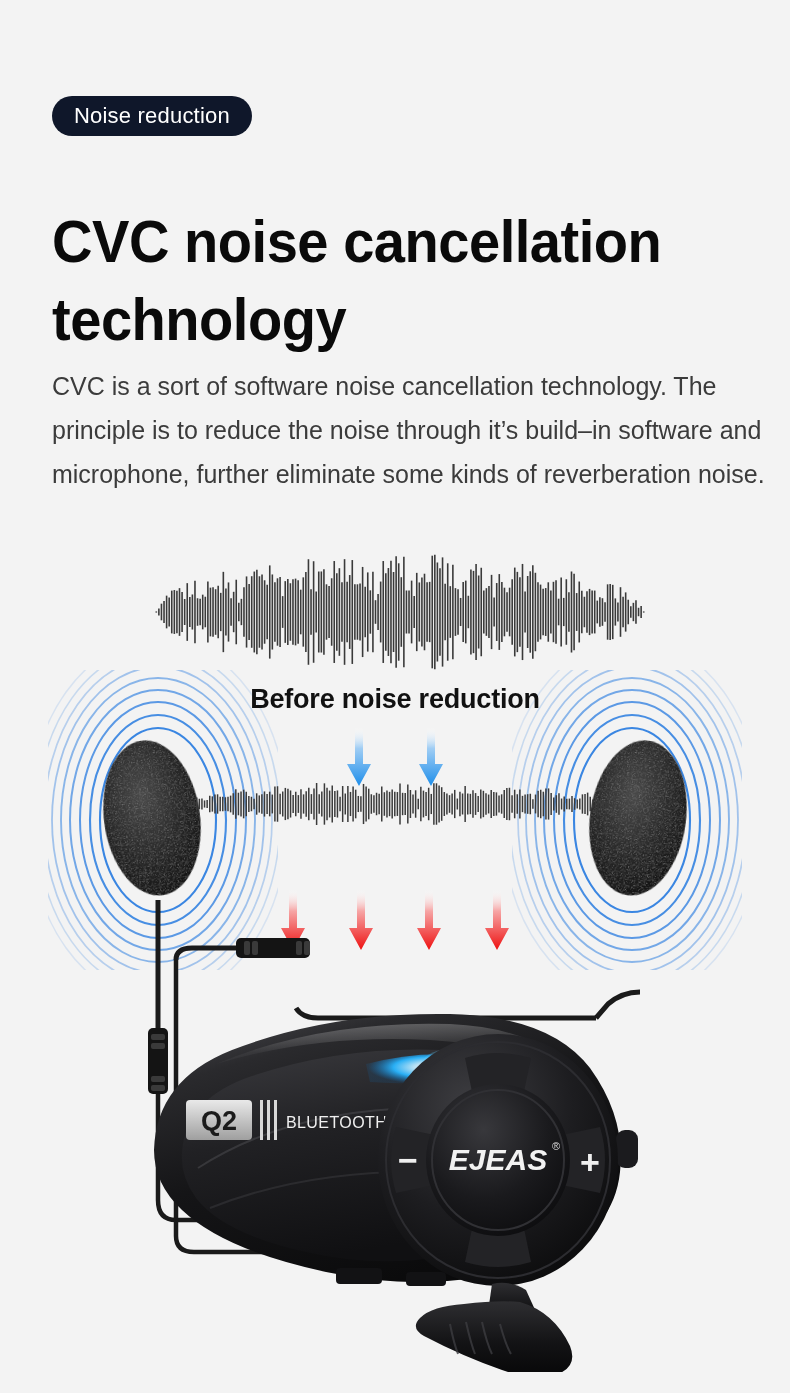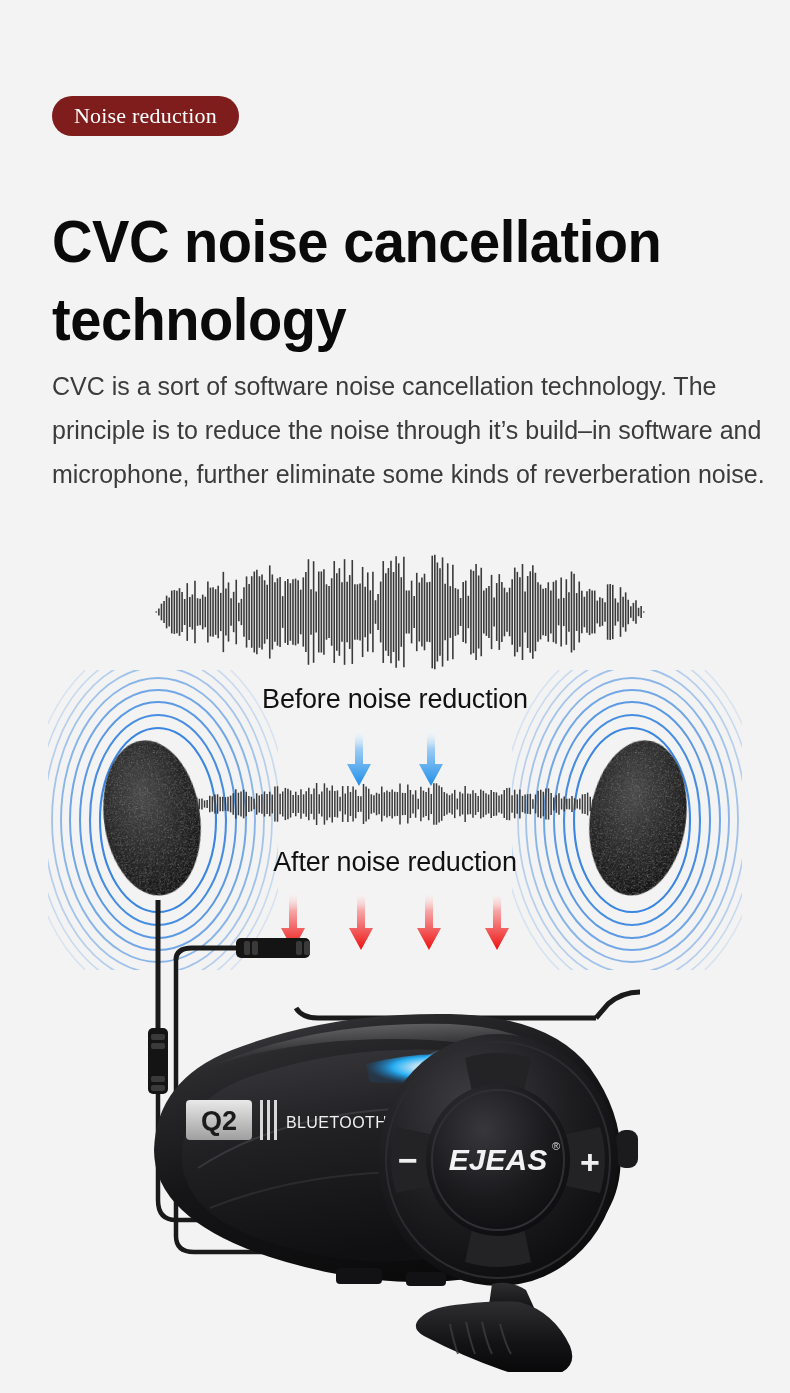--- a/index.html
+++ b/index.html
@@ -19,26 +19,25 @@
   
   .badge {
     position: absolute;
     left: 52px;
     top: 96px;
     height: 40px;
     padding: 0 22px;
     display: flex;
     align-items: center;
     justify-content: center;
-    background: #7f1d1d;
+    background: #0f172a;
     border-radius: 20px;
     color: #ffffff;
     font-size: 22px;
     letter-spacing: 0.2px;
-    font-family: Liberation Serif, serif;
   }
 
   .headline {
     position: absolute;
     left: 52px;
     top: 163px;
     width: 700px;
     font-size: 59px;
     line-height: 78px;
     font-weight: 700;
@@ -87,21 +86,21 @@
 
   
   .label {
     position: absolute;
     width: 100%;
     text-align: center;
     font-size: 27px;
     color: #111111;
     letter-spacing: -0.2px;
   }
-  .label-before { top: 164px; }
+  .label-before { top: 164px; font-weight: bold; }
   .label-after  { top: 327px; }
 
   
   .arrow-row {
     position: absolute;
     display: flex;
     justify-content: center;
     align-items: flex-start;
   }
   .arrow-row-blue {
@@ -587,21 +586,20 @@
           <line x1="418.27" y1="22.12" x2="418.27" y2="29.88"></line>
           <line x1="420.88" y1="23.11" x2="420.88" y2="28.89"></line>
           <line x1="423.48" y1="21.88" x2="423.48" y2="30.12"></line>
           <line x1="426.09" y1="24.97" x2="426.09" y2="27.03"></line>
           <line x1="428.70" y1="25.40" x2="428.70" y2="26.60"></line>
         </g>
     </svg>
   </div>
 
   <div class="label label-before">Before noise reduction</div>
-  <div class="label label-after">After noise reduction</div>
 
   <div class="arrow-row arrow-row-blue">
     <svg class="arrow" width="30" height="58" viewBox="0 0 30 58">
       <defs>
         <linearGradient id="blueG1" x1="0" y1="0" x2="0" y2="1">
           <stop offset="0%" stop-color="#ffffff" stop-opacity="0.05"></stop>
           <stop offset="35%" stop-color="#9fcdf4"></stop>
           <stop offset="100%" stop-color="#1e8eea"></stop>
         </linearGradient>
       </defs>

